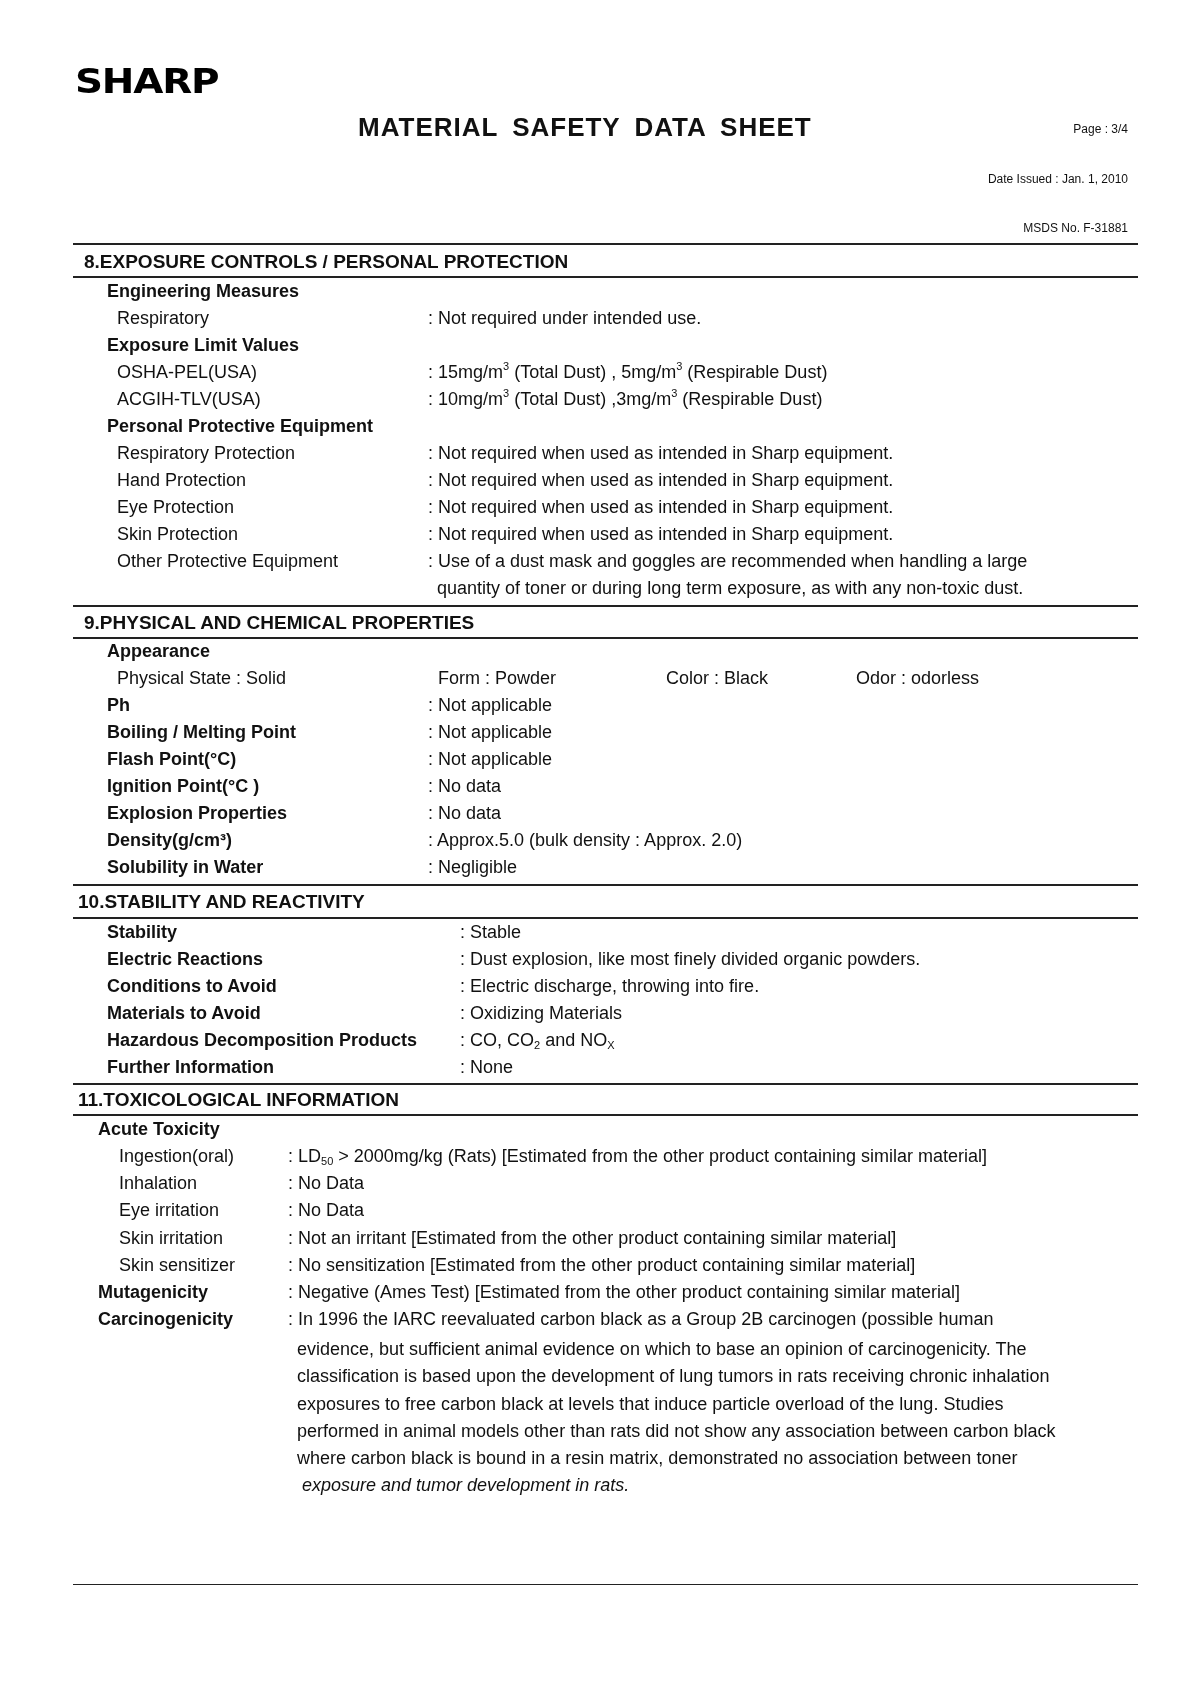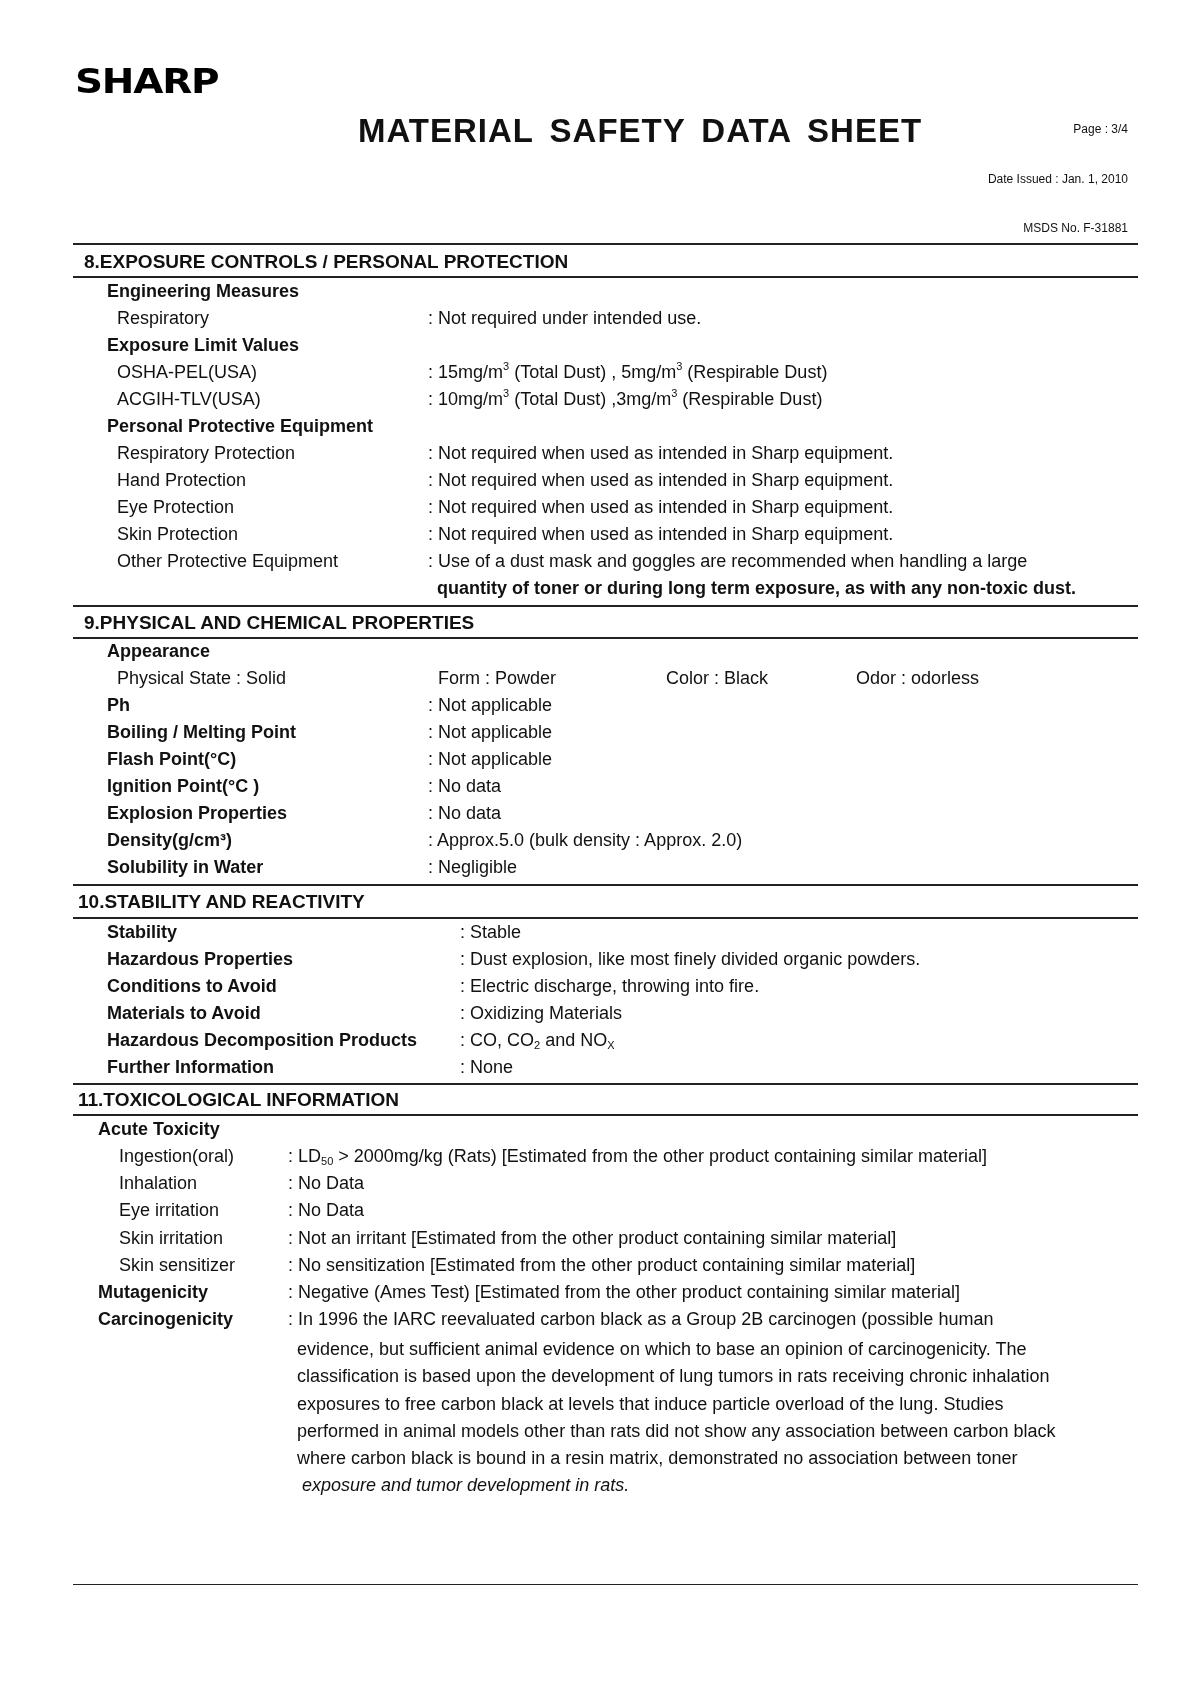--- a/index.html
+++ b/index.html
@@ -1,21 +1,21 @@
 <!DOCTYPE html>
 <html><head>
 <meta charset="utf-8">
 <style>
   html, body { margin:0; padding:0; background:#ffffff; }
   body { width:1190px; height:1682px; position:relative; overflow:hidden;
          font-family:"Liberation Sans", sans-serif; color:#111; }
   .abs { position:absolute; white-space:nowrap; }
   .logo { left:75px; top:62px; font-family:"DejaVu Sans", sans-serif; font-weight:900;
           font-size:33px; letter-spacing:-1px; transform:scaleX(1.18); transform-origin:left; color:#000; }
-  .title { left:358px; top:112px; font-size:33px; font-weight:bold; letter-spacing:1px; word-spacing:6px; }
+  .title { left:358px; top:112px; font-size:26px; font-weight:bold; letter-spacing:1px; word-spacing:6px; }
   .meta { font-size:12px; right:62px; }
   .rule { position:absolute; left:73px; width:1065px; height:0; border-top:2px solid #222; }
   .sec { position:absolute; left:84px; font-size:19px; font-weight:bold; }
   .row { position:absolute; font-size:18px; white-space:nowrap; }
   .b { font-weight:bold; }
   sup, sub { font-size:11px; }
   sup { vertical-align:8px; line-height:0; }
   sub { vertical-align:-3px; line-height:0; }
   .para { position:absolute; left:297px; top:1310px; width:850px; font-size:18px; line-height:27.3px; }
 </style>
@@ -44,21 +44,21 @@
 <div class="row" style="left:117px;top:443px;">Respiratory Protection</div>
 <div class="row" style="left:428px;top:443px;">: Not required when used as intended in Sharp equipment.</div>
 <div class="row" style="left:117px;top:470px;">Hand Protection</div>
 <div class="row" style="left:428px;top:470px;">: Not required when used as intended in Sharp equipment.</div>
 <div class="row" style="left:117px;top:497px;">Eye Protection</div>
 <div class="row" style="left:428px;top:497px;">: Not required when used as intended in Sharp equipment.</div>
 <div class="row" style="left:117px;top:524px;">Skin Protection</div>
 <div class="row" style="left:428px;top:524px;">: Not required when used as intended in Sharp equipment.</div>
 <div class="row" style="left:117px;top:551px;">Other Protective Equipment</div>
 <div class="row" style="left:428px;top:551px;">: Use of a dust mask and goggles are recommended when handling a large</div>
-<div class="row" style="left:437px;top:578px;font-weight:bold;">quantity of toner or during long term exposure, as with any non-toxic dust.</div>
+<div class="row" style="left:437px;top:578px;">quantity of toner or during long term exposure, as with any non-toxic dust.</div>
 
 <div class="rule" style="top:605px;"></div>
 <div class="sec" style="top:612px;">9.PHYSICAL AND CHEMICAL PROPERTIES</div>
 <div class="rule" style="top:637px;"></div>
 
 <div class="row b" style="left:107px;top:641px;">Appearance</div>
 <div class="row" style="left:117px;top:668px;">Physical State : Solid</div>
 <div class="row" style="left:438px;top:668px;">Form : Powder</div>
 <div class="row" style="left:666px;top:668px;">Color : Black</div>
 <div class="row" style="left:856px;top:668px;">Odor : odorless</div>
@@ -76,21 +76,21 @@
 <div class="row" style="left:428px;top:830px;">: Approx.5.0   (bulk density : Approx. 2.0)</div>
 <div class="row b" style="left:107px;top:857px;">Solubility in Water</div>
 <div class="row" style="left:428px;top:857px;">: Negligible</div>
 
 <div class="rule" style="top:884px;"></div>
 <div class="sec" style="left:78px;top:891px;">10.STABILITY AND REACTIVITY</div>
 <div class="rule" style="top:917px;"></div>
 
 <div class="row b" style="left:107px;top:922px;">Stability</div>
 <div class="row" style="left:460px;top:922px;">: Stable</div>
-<div class="row b" style="left:107px;top:949px;">Hazardous Properties</div>
+<div class="row b" style="left:107px;top:949px;">Electric Reactions</div>
 <div class="row" style="left:460px;top:949px;">: Dust explosion, like most finely divided organic powders.</div>
 <div class="row b" style="left:107px;top:976px;">Conditions to Avoid</div>
 <div class="row" style="left:460px;top:976px;">: Electric discharge, throwing into fire.</div>
 <div class="row b" style="left:107px;top:1003px;">Materials to Avoid</div>
 <div class="row" style="left:460px;top:1003px;">: Oxidizing Materials</div>
 <div class="row b" style="left:107px;top:1030px;">Hazardous Decomposition Products</div>
 <div class="row" style="left:460px;top:1030px;"><span>: CO, CO</span><sub>2</sub><span> and NO</span><sub>X</sub></div>
 <div class="row b" style="left:107px;top:1057px;">Further Information</div>
 <div class="row" style="left:460px;top:1057px;">: None</div>
 

